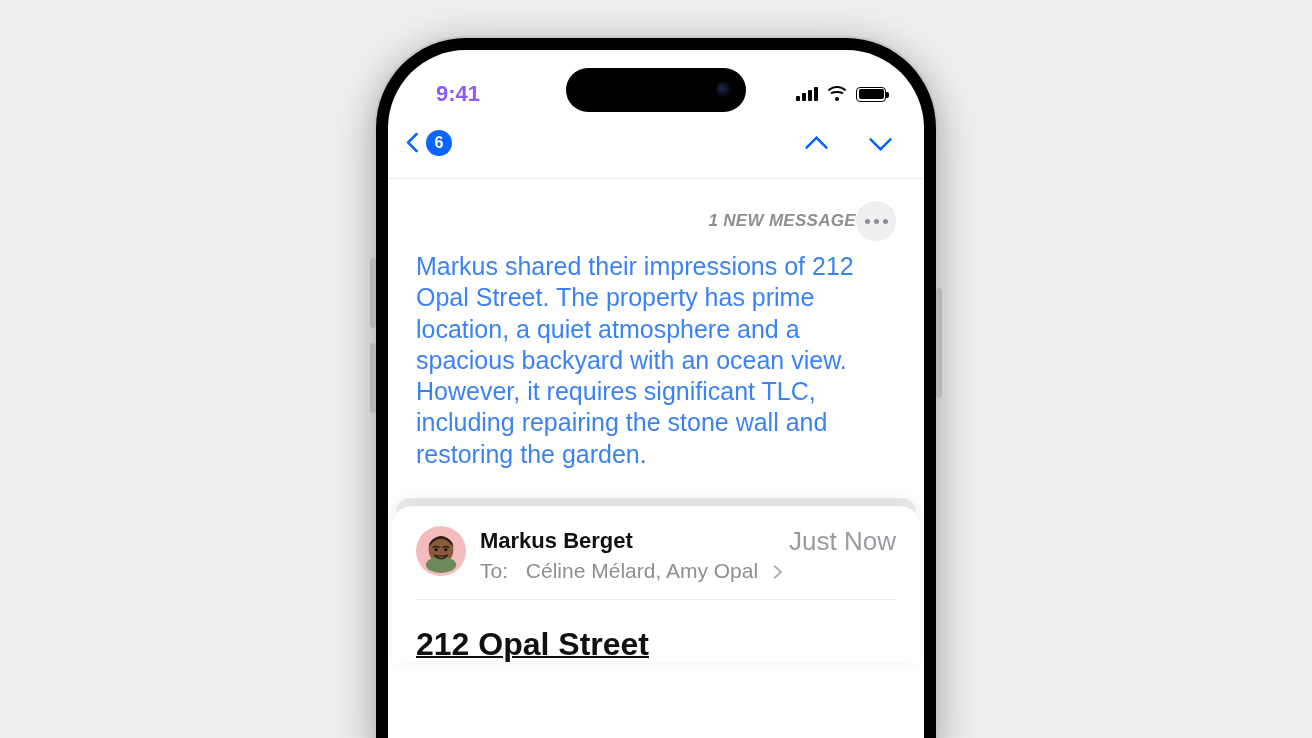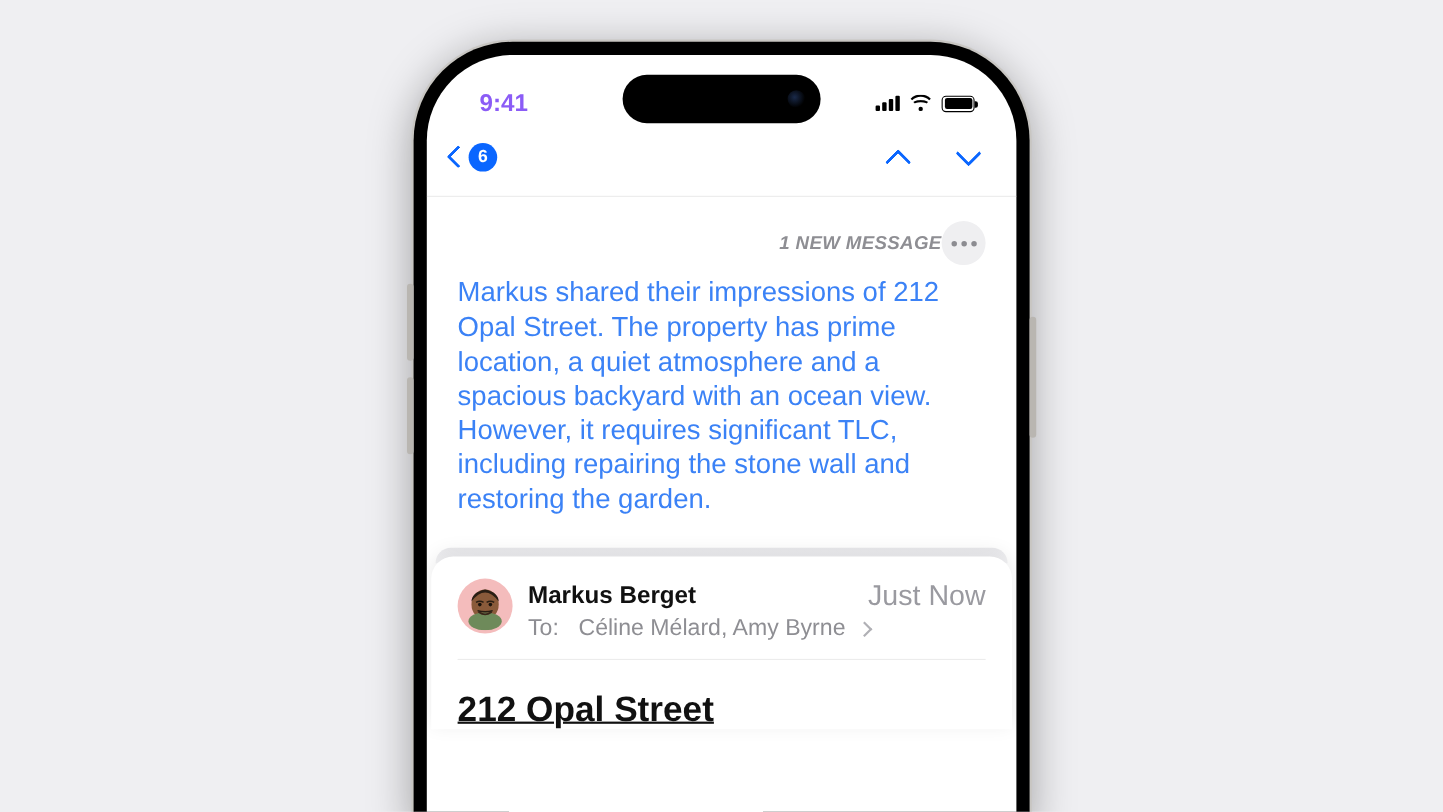--- a/index.html
+++ b/index.html
@@ -257,21 +257,21 @@
             <path d="M22 38 Q32 41 42 38" stroke="#2a1e14" stroke-width="2" fill="none"></path>
           </svg>
         </div>
         <div class="msg-meta">
           <div class="msg-top">
             <div class="sender">Markus Berget</div>
             <div class="time">Just Now</div>
           </div>
           <div class="to-line">
             <span class="lbl">To:</span>&nbsp;
-            <span class="names">Céline Mélard, Amy Byrne</span>
+            <span class="names">Céline Mélard, Amy Opal</span>
             <span class="sm-chev"></span>
           </div>
         </div>
       </div>
 
       <div class="subject">212 Opal Street</div>
     </div>
 
   </div>
 </div>

